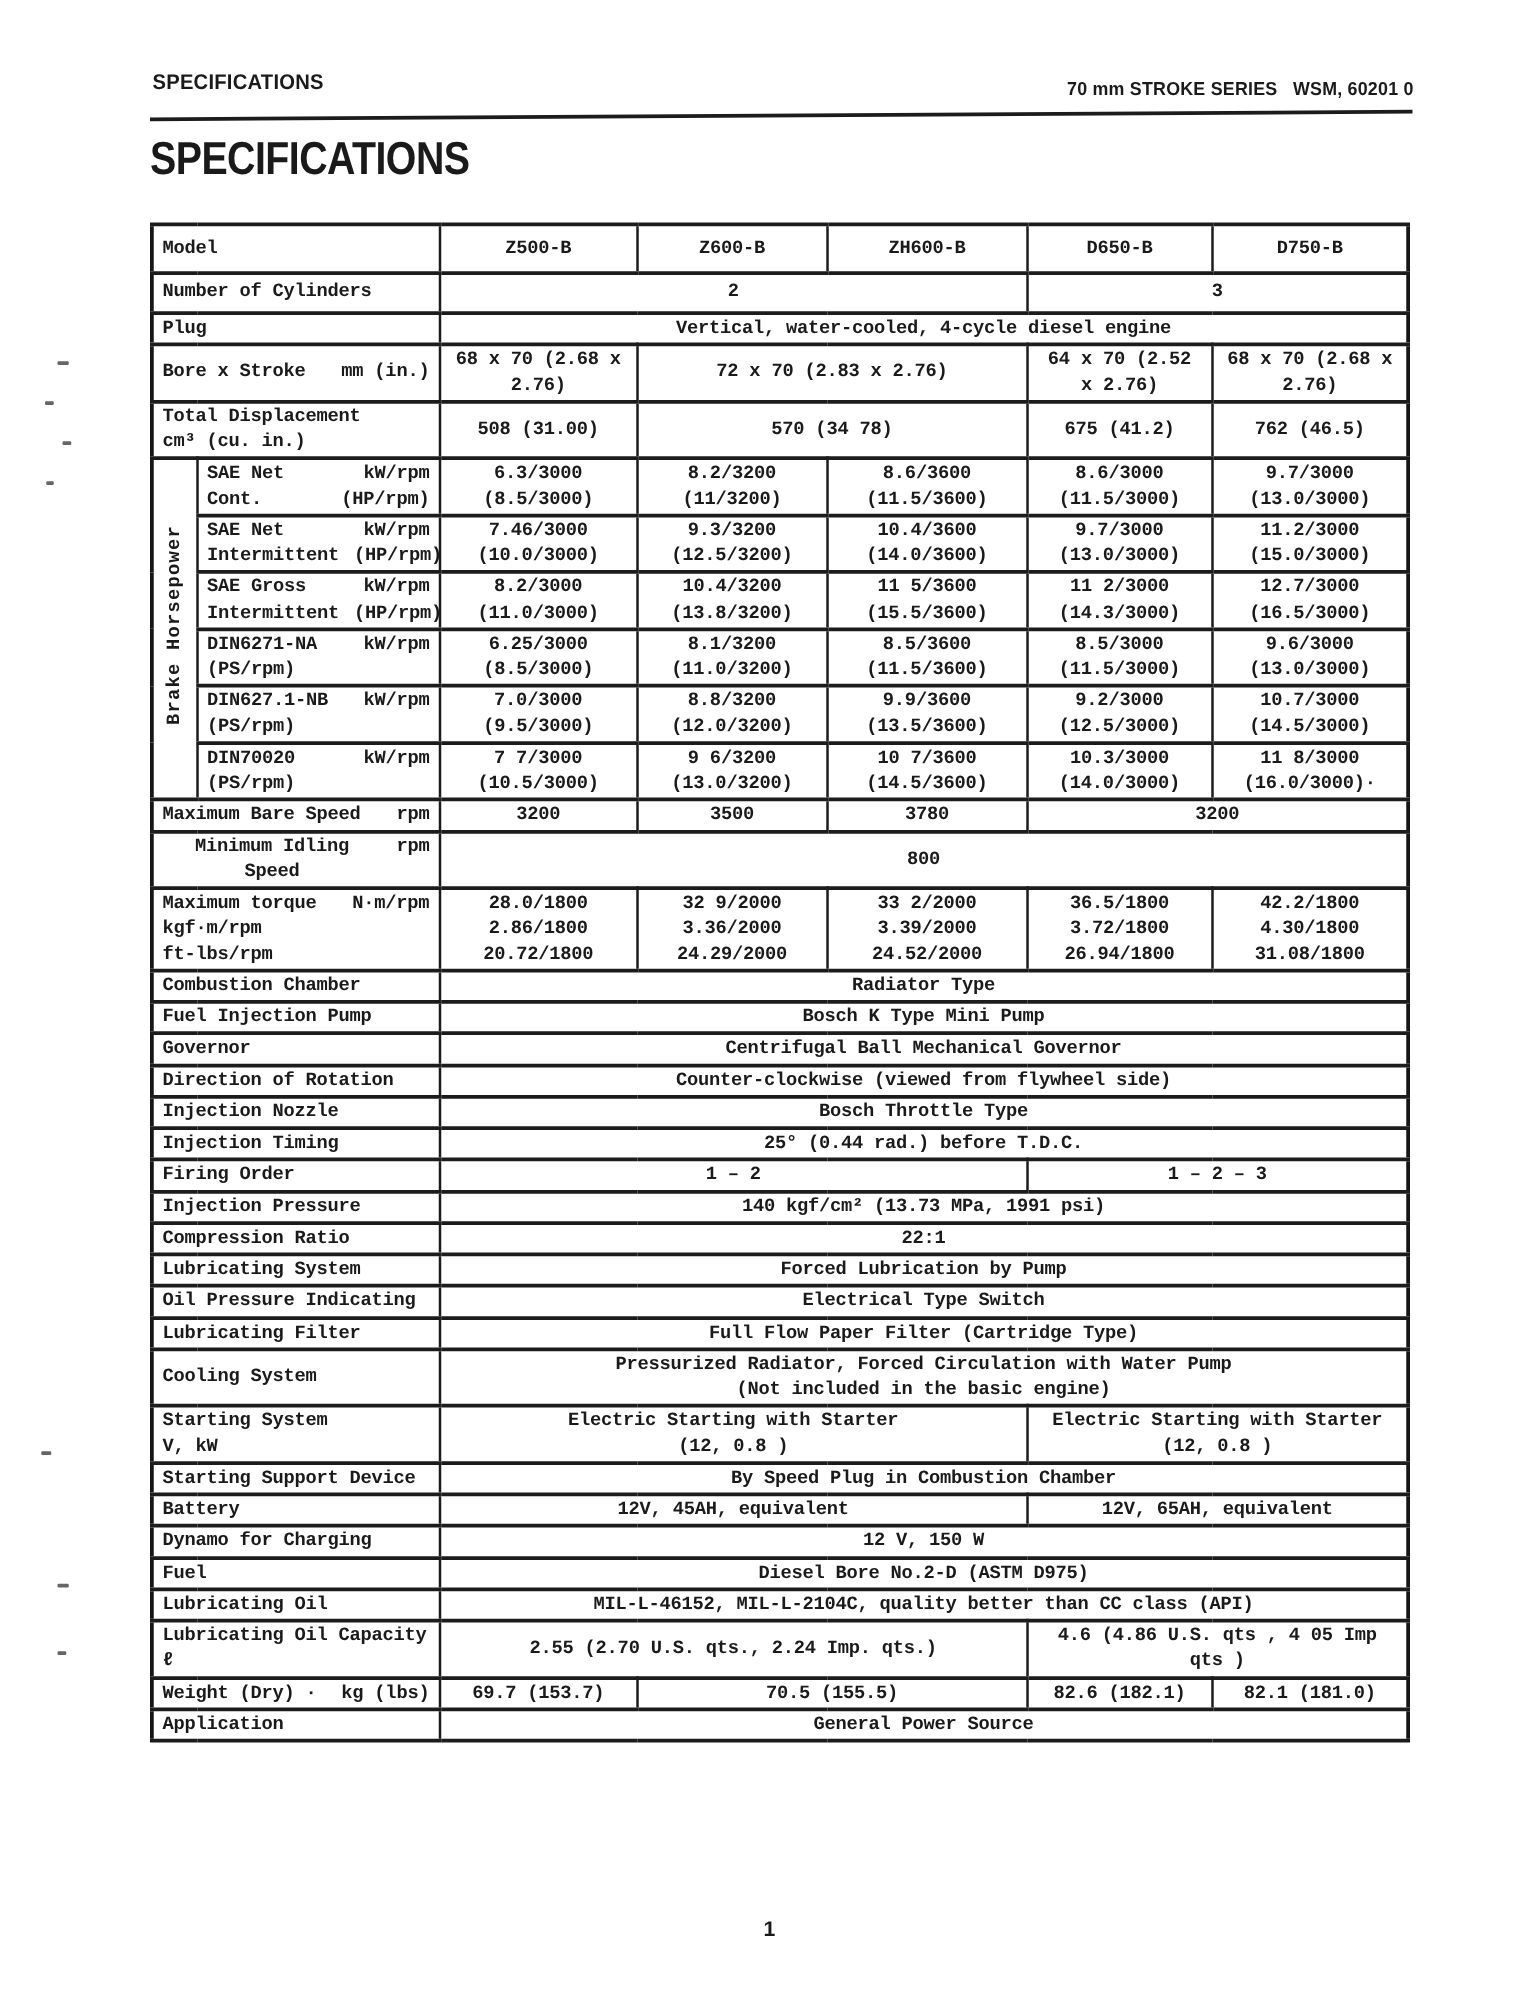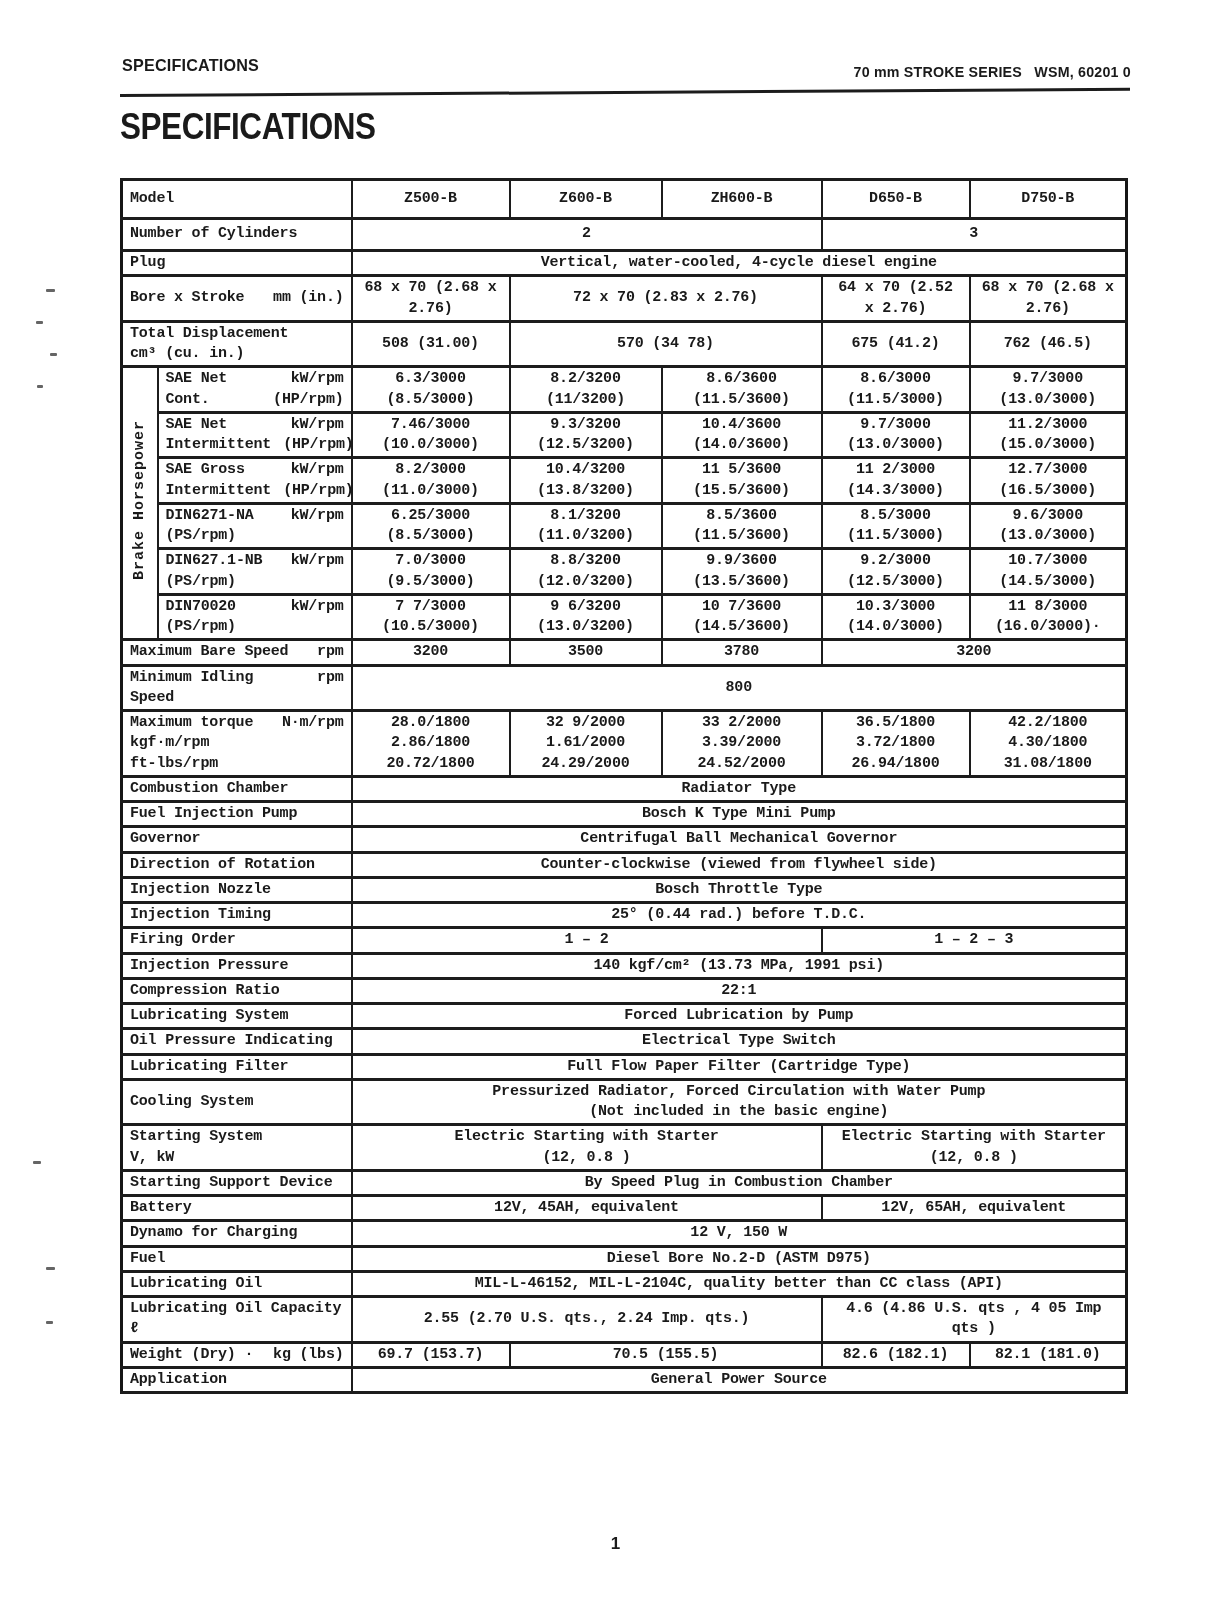--- a/index.html
+++ b/index.html
@@ -41,21 +41,21 @@
     border:2px solid #1c1c1c;border-top-width:3px;border-bottom-width:3px;
     padding:1px 7px;vertical-align:middle;
   }
   td.lab{text-align:left;padding-left:9px;}
   td.c{text-align:center;}
   td.strip{padding:0;text-align:center;}
   .vert{
     writing-mode:vertical-rl;transform:rotate(180deg);
     display:inline-block;font-size:15px;letter-spacing:1px;white-space:nowrap;
   }
-  .lr{display:flex;justify-content:space-between;gap:12px;}
+  .lr{display:flex;justify-content:space-between;gap:12px;text-align:center;}
   .ral{text-align:left;}
   .rh-model td{height:34px;}
   .rh-cyl td{height:27px;}
   .pageno{
     position:absolute;left:0;right:0;top:1534px;text-align:center;
     font-size:17px;
   }
   .artifact{position:absolute;background:#4a4a4a;border-radius:1px;opacity:.85;}
 </style>
 </head>
@@ -346,21 +346,21 @@
       <div class="ral">kgf·m/rpm</div>
       <div class="ral">ft-lbs/rpm</div>
     </td>
     <td class="c">
           <div>28.0/1800</div>
           <div>2.86/1800</div>
           <div>20.72/1800</div>
         </td>
     <td class="c">
           <div>32 9/2000</div>
-          <div>1.61/2000</div>
+          <div>3.36/2000</div>
           <div>24.29/2000</div>
         </td>
     <td class="c">
           <div>33 2/2000</div>
           <div>3.39/2000</div>
           <div>24.52/2000</div>
         </td>
     <td class="c">
           <div>36.5/1800</div>
           <div>3.72/1800</div>

